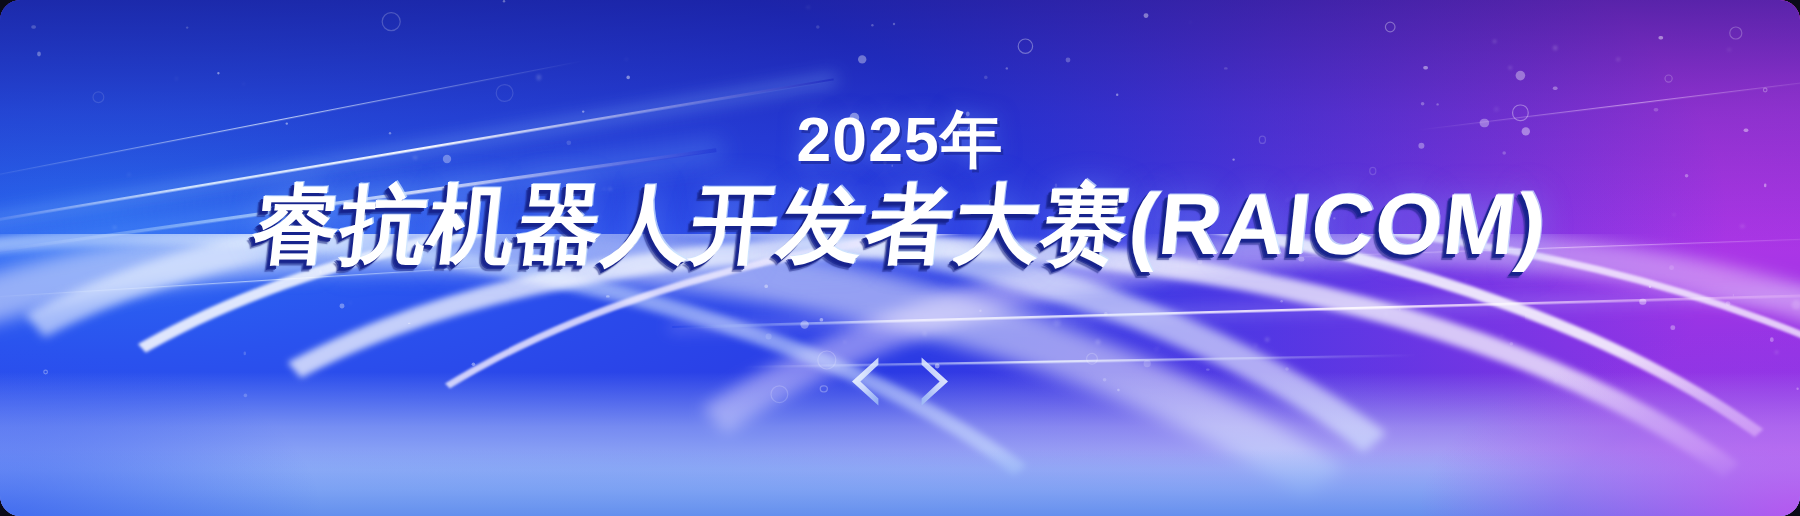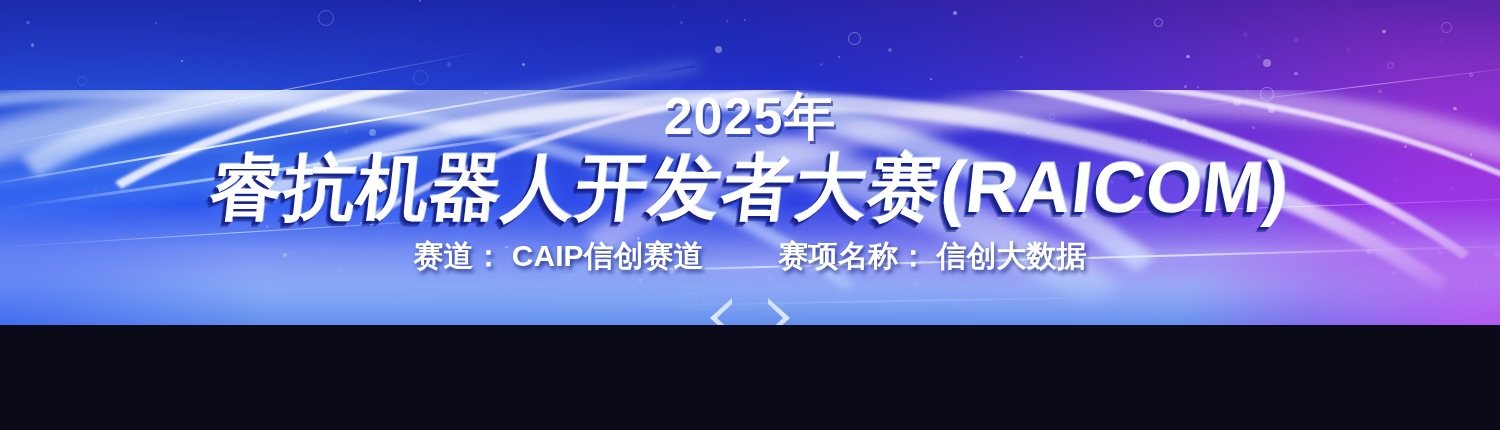--- a/index.html
+++ b/index.html
@@ -6,23 +6,24 @@
   html, body {
     width:1500px; height:430px;
     background:#0a0a18;
     font-family:"Liberation Sans", "DejaVu Sans", sans-serif;
     overflow:hidden;
   }
 
   
   .banner{
     position:relative;
-    width:1500px; height:325px;
+    width:1500px; height:430px;
     overflow:hidden;
     background:#b91c1c;
+    border-radius:17px;
   }
 
   
   .bg-base{
     position:absolute; inset:0;
     background:
       radial-gradient(125% 150% at 6% 42%,  #2b6ef5 0%, #2a52ee 18%, #2a3ae4 40%, rgba(42,50,220,0) 72%),
       radial-gradient(120% 130% at 100% 18%, #c03ce8 0%, #a835e6 26%, #7a33e2 52%, rgba(110,50,226,0) 78%),
       radial-gradient(100% 120% at 86% 86%, #d44ef0 0%, #a83ae8 34%, rgba(150,60,230,0) 70%),
       linear-gradient(101deg, #1f3ddd 0%, #2439dd 24%, #3b34e0 43%, #6a33e4 60%, #9137e6 74%, #b23ce9 88%, #c044ee 100%);
@@ -367,25 +368,20 @@
     <div class="bottom-blue-l"></div>
     <div class="bottom-purple"></div>
   </div>
 
   <div class="content">
 
     <div class="year">2025年</div>
 
     <div class="main-title">睿抗机器人开发者大赛(RAICOM)</div>
 
-    <div class="subline">
-      <span>赛道： CAIP信创赛道</span>
-      <span class="gap"></span>
-      <span>赛项名称： 信创大数据</span>
-    </div>
 
     <div class="support">
       <span class="chev">
         <svg width="34" height="44" viewBox="0 0 34 44">
           <defs>
             <linearGradient id="cgL" x1="0" y1="0" x2="1" y2="1">
               <stop offset="0%" stop-color="#ffffff" stop-opacity=".95"></stop>
               <stop offset="55%" stop-color="#dce9ff" stop-opacity=".85"></stop>
               <stop offset="100%" stop-color="#9fc0f5" stop-opacity=".75"></stop>
             </linearGradient>

